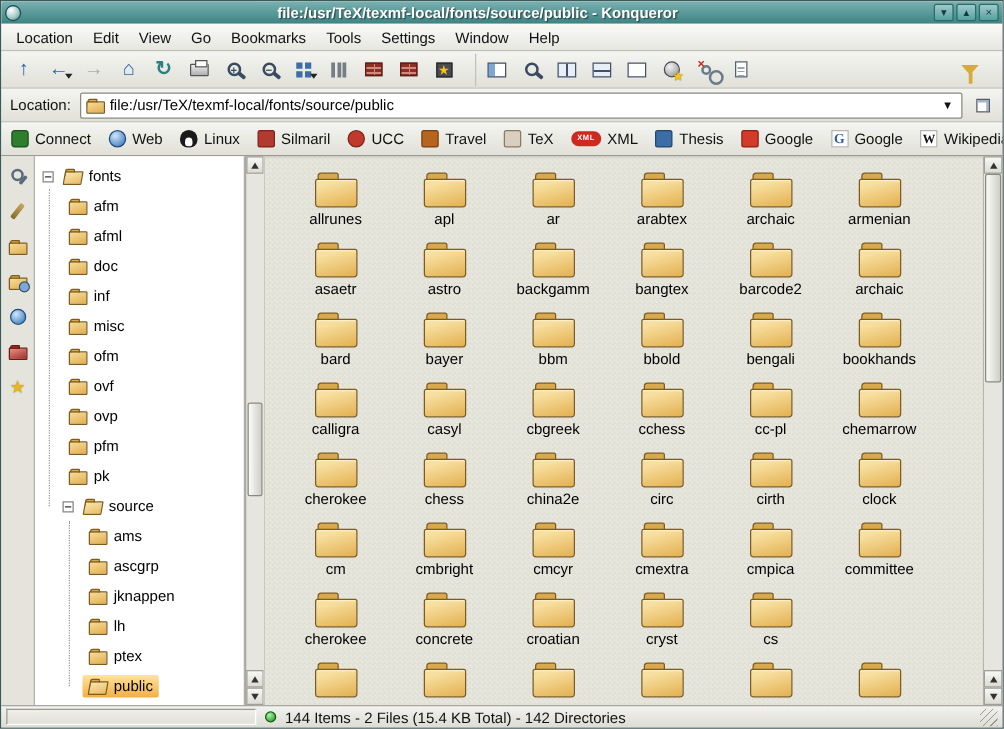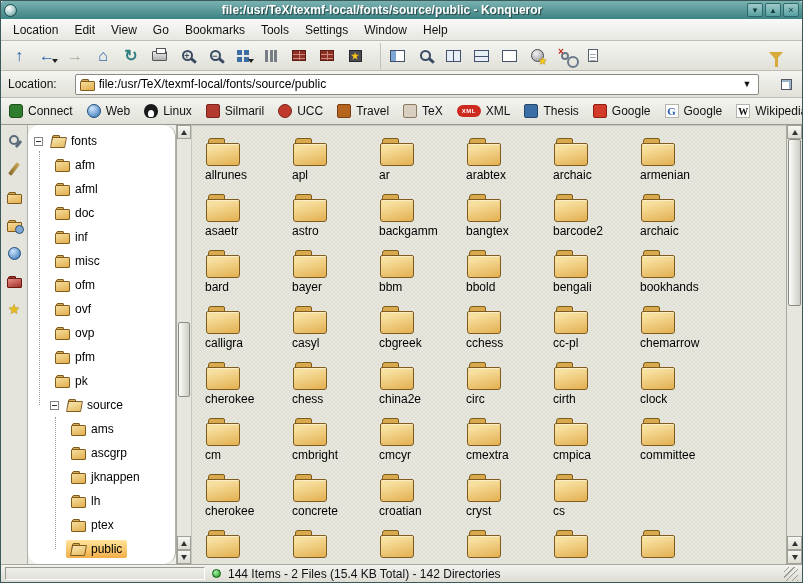--- a/index.html
+++ b/index.html
@@ -44,21 +44,21 @@
   .k-gearstar .icon{width:13px;height:13px;border-radius:50%;background:radial-gradient(circle at 35% 30%,#f2f2f2,#8f8f97);border:1px solid #4a4a52;position:relative;}
   .k-gearstar .icon::after{content:"★";color:#f5c518;font-size:9px;position:absolute;right:-4px;bottom:-5px;text-shadow:0 0 1px #5a4a00;}
   .k-brokenlink .icon{width:8px;height:8px;border:2px solid #6a7a8a;border-radius:50%;position:relative;}
   .k-brokenlink .icon::before{content:"";position:absolute;width:8px;height:8px;border:2px solid #6a7a8a;border-radius:50%;left:4px;top:2px;}
   .k-brokenlink .icon::after{content:"×";color:#c22a1a;font-weight:bold;font-size:10px;position:absolute;left:-5px;top:-7px;}
   .k-docpage .icon{width:10px;height:13px;background:#fff;border:1px solid #55606a;background-image:repeating-linear-gradient(transparent 0 2px,#9aa5ad 2px 3px);background-size:70% 100%;background-position:50% 2px;background-repeat:no-repeat;}
   .k-funnel .icon{width:0;height:0;border-left:7px solid transparent;border-right:7px solid transparent;border-top:8px solid #d8a93c;position:relative;}
   .k-funnel .icon::after{content:"";position:absolute;left:-1.5px;top:-2px;width:3px;height:9px;background:#d8a93c;}
 
   
-  .locbar{height:27px;flex:none;background:linear-gradient(#f4f4f1,#e1e1d9);border-bottom:1px solid #bdbdb5;display:flex;align-items:center;padding:0 7px;gap:18px;}
+  .locbar{height:27px;flex:none;background:linear-gradient(#f4f4f1,#e1e1d9);border-bottom:1px solid #bdbdb5;display:flex;align-items:center;padding:0 7px;gap:7px;}
   .loc-label{color:#111;flex:none;}
   .loc-input{flex:1;height:21px;background:#fff;border:1px solid #8a8a82;border-radius:2px;display:flex;align-items:center;padding:0 4px;gap:5px;overflow:hidden;}
   .loc-text{flex:1;color:#000;white-space:nowrap;overflow:hidden;}
   .loc-arrow{flex:none;width:14px;text-align:center;color:#111;font-size:9px;}
   .loc-end{flex:none;width:18px;height:18px;display:flex;align-items:center;justify-content:center;}
   .loc-end .pageico{width:11px;height:11px;border:1px solid #556;background:#fff;box-shadow:inset -2px 2px 0 #9ab5cc;}
 
   
   .bookbar{height:27px;flex:none;background:linear-gradient(#f4f4f1,#e1e1d9);border-bottom:1px solid #9a9a92;display:flex;align-items:center;padding:0 8px;gap:14px;}
   .bm-item{display:flex;align-items:center;gap:5px;flex:none;}
@@ -92,21 +92,21 @@
   .foldergear .tab-ico::after{content:"";position:absolute;right:-3px;bottom:-3px;width:7px;height:7px;border-radius:50%;background:#7ea7d8;border:1px solid #34506a;}
   .globe .tab-ico{width:13px;height:13px;border-radius:50%;background:radial-gradient(circle at 35% 30%,#cfe6ff,#2e6eb0);border:1px solid #1c4a7a;}
   .star .tab-ico{color:#e8b820;font-size:14px;text-shadow:0 0 1px #8a6a00;}
   .star .tab-ico::before{content:"★";}
   .wrench .tab-ico{width:13px;height:13px;}
   .wrench .tab-ico::before{content:"";position:absolute;top:0;left:1px;width:6px;height:6px;border:2px solid #5a6b7a;border-radius:50%;}
   .wrench .tab-ico::after{content:"";position:absolute;bottom:0;right:1px;width:3px;height:8px;background:#5a6b7a;transform:rotate(40deg);border-radius:1px;}
   .pencil .tab-ico{width:4px;height:14px;background:linear-gradient(#caa85a,#8a6a2a);transform:rotate(38deg);border-radius:1px;}
 
   
-  .tree-panel{width:148px;flex:none;background:#fff;border-right:1px solid #b0b0a8;overflow:hidden;position:relative;padding-top:4px;border-radius:12px;}
+  .tree-panel{width:168px;flex:none;background:#fff;border-right:1px solid #b0b0a8;overflow:hidden;position:relative;padding-top:4px;}
   .tree-guide{position:absolute;border-left:1px dotted #9a9a9a;width:0;}
   .tree-row{height:24px;display:flex;align-items:center;padding-left:calc(6px + var(--level,0)*16px);position:relative;}
   .exp{display:none;width:9px;height:9px;border:1px solid #848484;background:#fff;flex:none;position:relative;margin-right:3px;}
   .exp::before{content:"";position:absolute;left:1px;right:1px;top:3px;height:1px;background:#333;}
   .exp-minus .exp{display:inline-block;}
   .row-inner{display:flex;align-items:center;gap:5px;padding:2px 5px;border-radius:2px;}
   .tree-row.selected .row-inner{background:linear-gradient(var(--selection-a,#ffe49a),var(--selection-b,#f2ae47));}
   .tfold{width:15px;height:12px;position:relative;flex:none;}
   .tfold::before{content:"";position:absolute;left:1px;top:0;width:6px;height:4px;background:#d9a94e;border:1px solid #7e5c20;border-radius:2px 1px 0 0;}
   .tfold::after{content:"";position:absolute;left:0;top:2px;width:13px;height:9px;background:linear-gradient(160deg,#f6dc9a,#e2ae4e);border:1px solid #7e5c20;border-radius:1px;}
@@ -119,21 +119,21 @@
   .main-scroll{width:16px;}
   .sb-btn{height:14px;flex:none;display:flex;align-items:center;justify-content:center;border:1px solid #a0a098;background:linear-gradient(#f7f7f4,#dcdcd3);}
   .sb-track{flex:1;position:relative;}
   .sb-thumb{position:absolute;left:1px;right:1px;border:1px solid #8a8a84;border-radius:2px;background:linear-gradient(90deg,#fbfbf9,#cfcfc7);}
   .arr-up{width:0;height:0;border:3px solid transparent;border-bottom:5px solid #333;margin-top:-3px;}
   .arr-down{width:0;height:0;border:3px solid transparent;border-top:5px solid #333;margin-bottom:-3px;}
 
   
   .main-view{flex:1;min-width:0;position:relative;overflow:hidden;background-color:var(--view-a,#e8e8df);background-image:conic-gradient(var(--view-a,#e8e8df) 25%,var(--view-b,#dfdfd6) 0 50%,var(--view-a,#e8e8df) 0 75%,var(--view-b,#dfdfd6) 0);background-size:4px 4px;box-shadow:inset 1px 1px 0 #c8c8c0;}
   .icon-grid{display:grid;grid-template-columns:repeat(6,87px);grid-auto-rows:56px;padding:12px 0 0 14px;}
-  .cell{display:flex;flex-direction:column;align-items:flex-start;}
+  .cell{display:flex;flex-direction:column;align-items:center;}
   .bfold{width:36px;height:29px;position:relative;flex:none;}
   .bfold::before{content:"";position:absolute;left:3px;top:1px;width:15px;height:8px;background:#d9a94e;border:1px solid #7e5c20;border-radius:3px 2px 0 0;}
   .bfold::after{content:"";position:absolute;left:1px;top:6px;width:32px;height:21px;background:linear-gradient(165deg,#f7df9f 20%,#e3b050);border:1px solid #7e5c20;border-radius:2px 2px 3px 3px;box-shadow:inset 0 1px 0 #fbeec4;}
   .cell-label{margin-top:2px;color:#000;white-space:nowrap;}
 
   
   .statusbar{height:18px;flex:none;background:linear-gradient(#f2f2ef,#dddcd4);border-top:1px solid #a8a8a0;display:flex;align-items:center;padding:0 4px;gap:7px;}
   .status-sec1{width:200px;height:13px;flex:none;border:1px solid;border-color:#9a9a92 #ffffff #ffffff #9a9a92;}
   .led{width:9px;height:9px;border-radius:50%;background:radial-gradient(circle at 35% 30%,#a8f5a8,var(--led,#1d8f1d));border:1px solid #0a5a0a;flex:none;}
   .status-text{color:#111;white-space:nowrap;}

